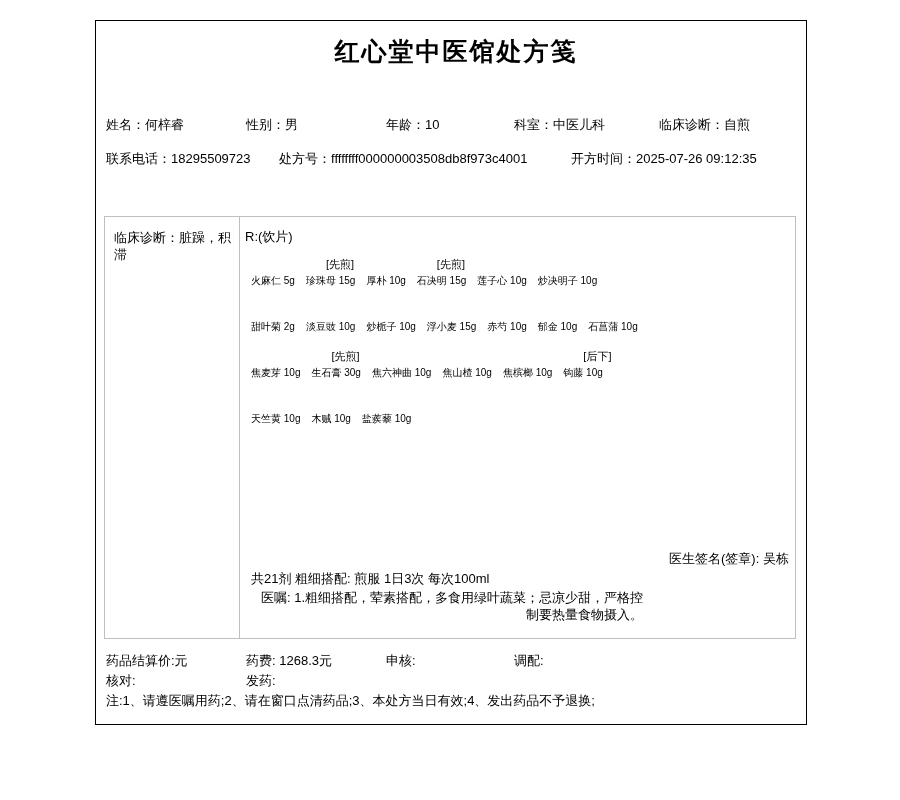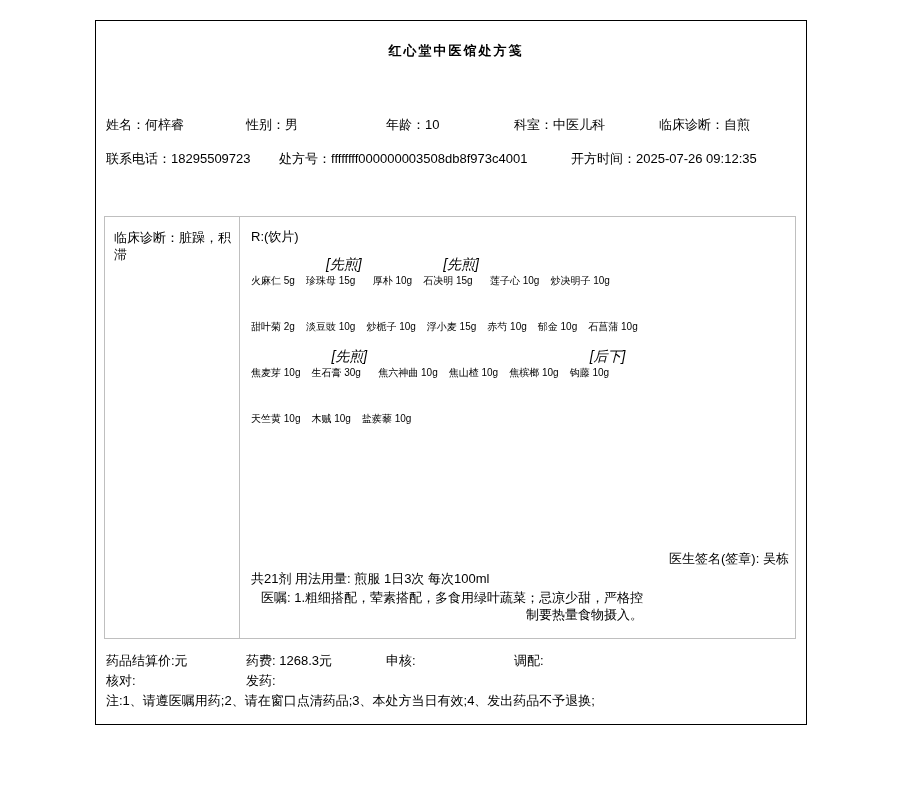--- a/index.html
+++ b/index.html
@@ -7,44 +7,44 @@
     width:900px; height:800px; position:relative; background:#ffffff;
     font-family:"Liberation Sans","DejaVu Sans",sans-serif;
     color:#000; font-size:13px; line-height:16px;
   }
   .sheet {
     position:absolute; left:95px; top:20px; width:710px; height:703px;
     border:1px solid #000; background:#fff;
   }
   .title {
     position:absolute; top:18px; left:10px; right:0; text-align:center;
-    font-size:13px; font-weight:bold; letter-spacing:2px; line-height:24px;
+    font-size:25px; font-weight:bold; letter-spacing:2px; line-height:24px;
   }
   .fld { position:absolute; white-space:nowrap; }
   .row1 { top:96px; }
   .row2 { top:130px; }
   .c1 { left:10px; } .c2 { left:150px; } .c3 { left:290px; }
   .c4 { left:418px; } .c5 { left:563px; }
   .p1 { left:10px; } .p2 { left:183px; } .p3 { left:475px; }
 
   .rx-box {
     position:absolute; left:8px; top:195px; width:690px; height:421px;
     border:1px solid #bfbfbf;
   }
   .diag-col {
     position:absolute; left:0; top:0; bottom:0; width:135px;
     border-right:1px solid #bfbfbf; box-sizing:border-box;
     padding:12px 8px 0 9px; line-height:17px;
   }
   .rx-col { position:absolute; left:136px; top:0; right:0; bottom:0; }
-  .r-label { position:absolute; left:10px; top:12px; }
+  .r-label { position:absolute; left:4px; top:12px; }
   .herb-lines { position:absolute; left:10px; top:38px; right:4px; }
   .herb-line { white-space:nowrap; margin-bottom:12px; }
   .herb-item { display:inline-block; margin-right:11px; vertical-align:top; }
-  .herb-tag { display:block; height:18px; line-height:18px; font-size:14px; padding-left:20px;font-style:italic; }
+  .herb-tag { display:block; height:18px; line-height:18px; font-size:11px; padding-left:20px; }
   .herb-text { display:block; font-size:10px; line-height:16px; }
   .summary { position:absolute; left:10px; top:354px; white-space:nowrap; }
   .signature { position:absolute; left:380px; top:334px; white-space:nowrap;padding-left:48px; }
   .advice { position:absolute; left:10px; top:372px; width:392px; line-height:17px;text-align:right; }
 
   .f1 { top:632px; } .f2 { top:652px; }
   .note { position:absolute; top:672px; left:10px; white-space:nowrap; }
 </style>
 </head>
 <body>
@@ -66,21 +66,21 @@
   <div class="rx-box">
     <div class="diag-col">临床诊断：脏躁，积滞</div>
     <div class="rx-col">
       <div class="r-label">R:(饮片)</div>
       <div class="herb-lines">
           <div class="herb-line"><span class="herb-item"><span class="herb-tag"></span><span class="herb-text">火麻仁 5g</span></span><span class="herb-item"><span class="herb-tag">[先煎]</span><span class="herb-text">珍珠母 15g</span></span><span class="herb-item"><span class="herb-tag"></span><span class="herb-text">厚朴 10g</span></span><span class="herb-item"><span class="herb-tag">[先煎]</span><span class="herb-text">石决明 15g</span></span><span class="herb-item"><span class="herb-tag"></span><span class="herb-text">莲子心 10g</span></span><span class="herb-item"><span class="herb-tag"></span><span class="herb-text">炒决明子 10g</span></span></div>
           <div class="herb-line"><span class="herb-item"><span class="herb-tag"></span><span class="herb-text">甜叶菊 2g</span></span><span class="herb-item"><span class="herb-tag"></span><span class="herb-text">淡豆豉 10g</span></span><span class="herb-item"><span class="herb-tag"></span><span class="herb-text">炒栀子 10g</span></span><span class="herb-item"><span class="herb-tag"></span><span class="herb-text">浮小麦 15g</span></span><span class="herb-item"><span class="herb-tag"></span><span class="herb-text">赤芍 10g</span></span><span class="herb-item"><span class="herb-tag"></span><span class="herb-text">郁金 10g</span></span><span class="herb-item"><span class="herb-tag"></span><span class="herb-text">石菖蒲 10g</span></span></div>
           <div class="herb-line"><span class="herb-item"><span class="herb-tag"></span><span class="herb-text">焦麦芽 10g</span></span><span class="herb-item"><span class="herb-tag">[先煎]</span><span class="herb-text">生石膏 30g</span></span><span class="herb-item"><span class="herb-tag"></span><span class="herb-text">焦六神曲 10g</span></span><span class="herb-item"><span class="herb-tag"></span><span class="herb-text">焦山楂 10g</span></span><span class="herb-item"><span class="herb-tag"></span><span class="herb-text">焦槟榔 10g</span></span><span class="herb-item"><span class="herb-tag">[后下]</span><span class="herb-text">钩藤 10g</span></span></div>
           <div class="herb-line"><span class="herb-item"><span class="herb-tag"></span><span class="herb-text">天竺黄 10g</span></span><span class="herb-item"><span class="herb-tag"></span><span class="herb-text">木贼 10g</span></span><span class="herb-item"><span class="herb-tag"></span><span class="herb-text">盐蒺藜 10g</span></span></div>
         </div>
-      <div class="summary">共21剂 用法用量: 煎服 1日3次 每次100ml</div>
+      <div class="summary">共21剂 粗细搭配: 煎服 1日3次 每次100ml</div>
       <div class="signature">医生签名(签章): 吴栋</div>
       <div class="advice">医嘱: 1.粗细搭配，荤素搭配，多食用绿叶蔬菜；忌凉少甜，严格控制要热量食物摄入。</div>
     </div>
   </div>
 
   <span class="fld f1 c1">药品结算价:元</span>
   <span class="fld f1 c2">药费: 1268.3元</span>
   <span class="fld f1 c3">申核:</span>
   <span class="fld f1 c4">调配:</span>
 

